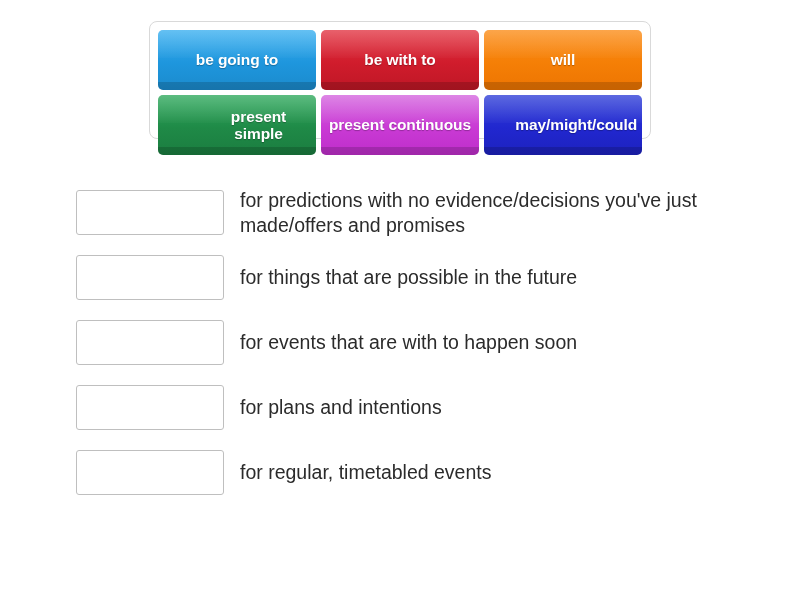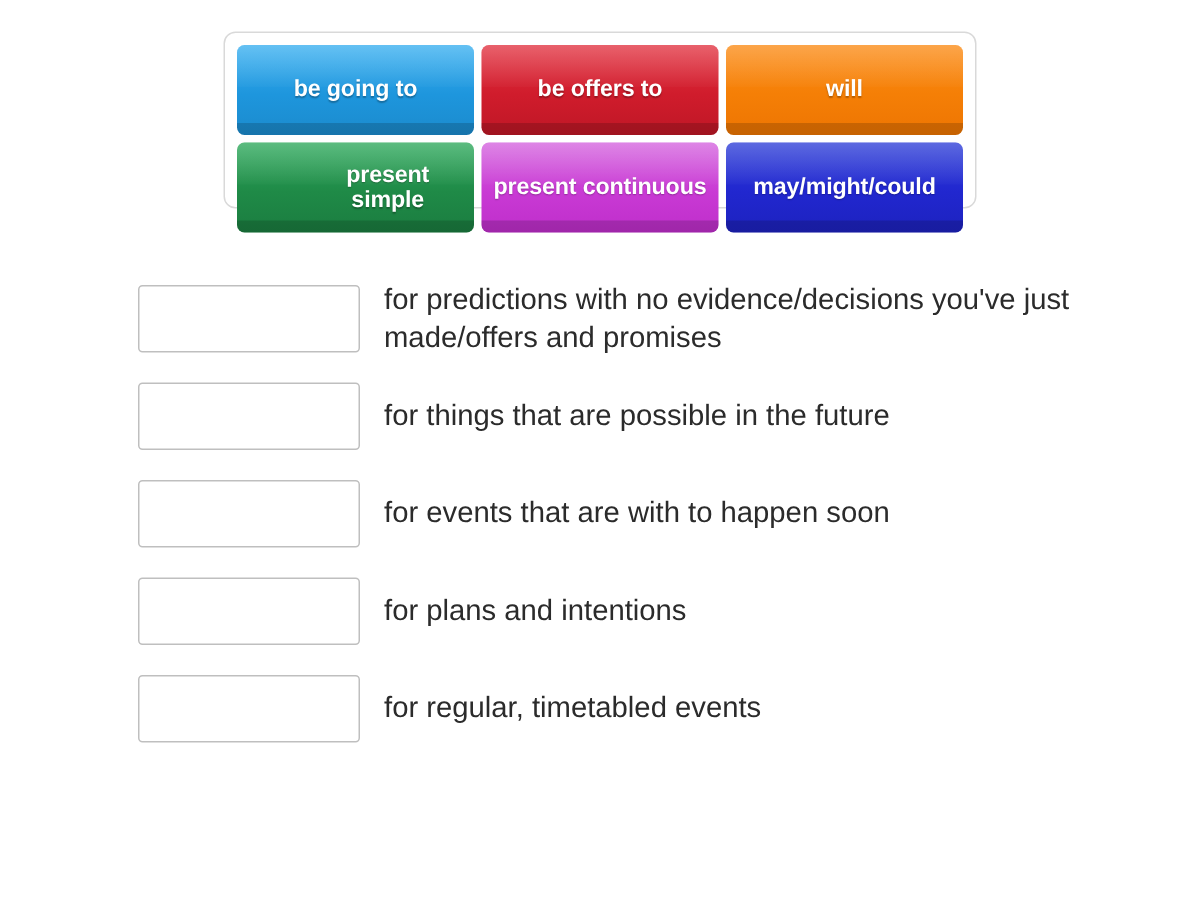--- a/index.html
+++ b/index.html
@@ -73,26 +73,26 @@
     background: rgba(0,0,0,0.16);
     pointer-events: none;
   }
   .tile > span { position: relative; z-index: 2; }
 
   .tile.c-blue      { background: linear-gradient(to bottom, #39aff0 0%, #1e96dd 55%, #1b8bcd 100%); }
   .tile.c-red       { background: linear-gradient(to bottom, #e23442 0%, #d01c2c 55%, #bf1726 100%); }
   .tile.c-orange    { background: linear-gradient(to bottom, #fb8c17 0%, #f57f06 55%, #ed7502 100%); }
   .tile.c-green     { background: linear-gradient(to bottom, #2ea95c 0%, #1f8a47 55%, #1b7d40 100%); padding-left: 48px; }
   .tile.c-magenta   { background: linear-gradient(to bottom, #d463de 0%, #c93ad4 55%, #bf2ecb 100%); }
-  .tile.c-darkblue  { background: linear-gradient(to bottom, #2f3fd8 0%, #2127cf 55%, #1d22bf 100%); }
+  .tile.c-darkblue  { background: linear-gradient(to bottom, #2f3fd8 0%, #2127cf 55%, #1d22bf 100%); justify-content: flex-end; }
 
   
   .rows {
     position: absolute;
-    left: 16px;
+    left: 0;
     top: 180px;
     width: 720px;
   }
   .row {
     display: flex;
     align-items: center;
     height: 65px;
   }
   .dropzone {
     flex: 0 0 auto;
@@ -119,21 +119,21 @@
 <body>
 
 <div class="tile-bank">
   <div class="tile-grid">
 
     <div class="tile c-blue">
       <span>be going to</span>
     </div>
 
     <div class="tile c-red">
-      <span>be offers to</span>
+      <span>be with to</span>
     </div>
 
     <div class="tile c-orange">
       <span>will</span>
     </div>
 
     <div class="tile c-green">
       <span>present simple</span>
     </div>
 

